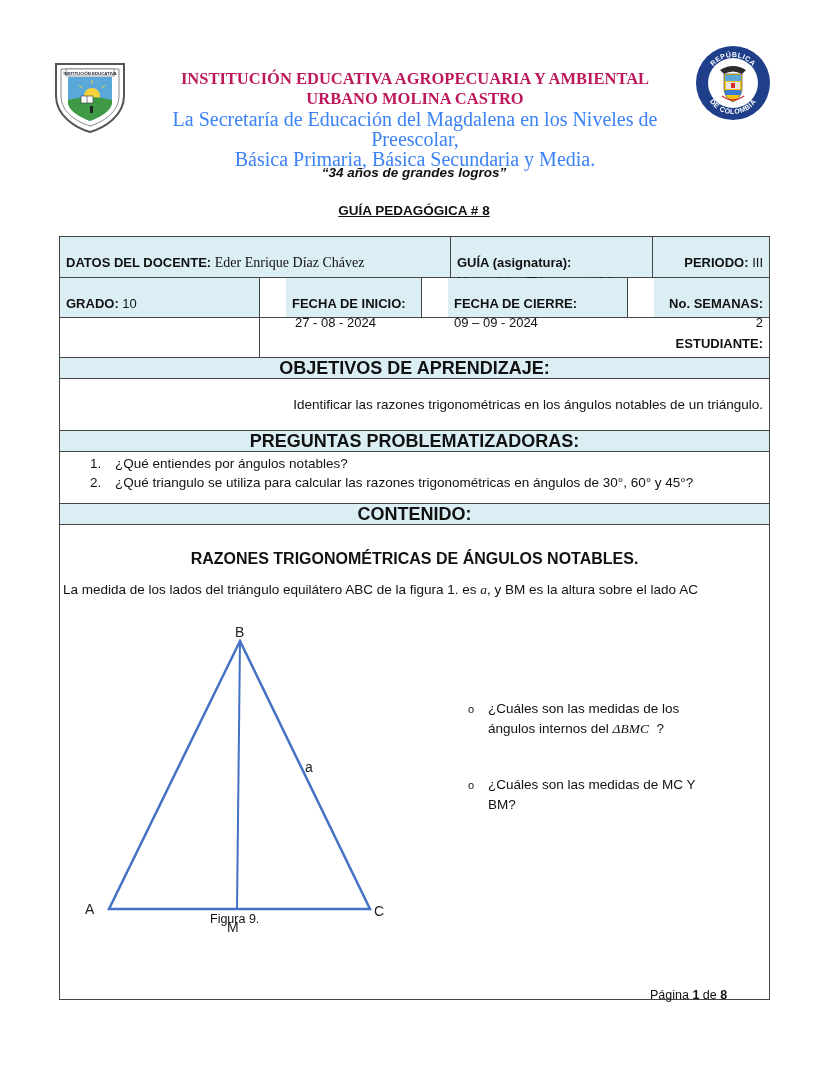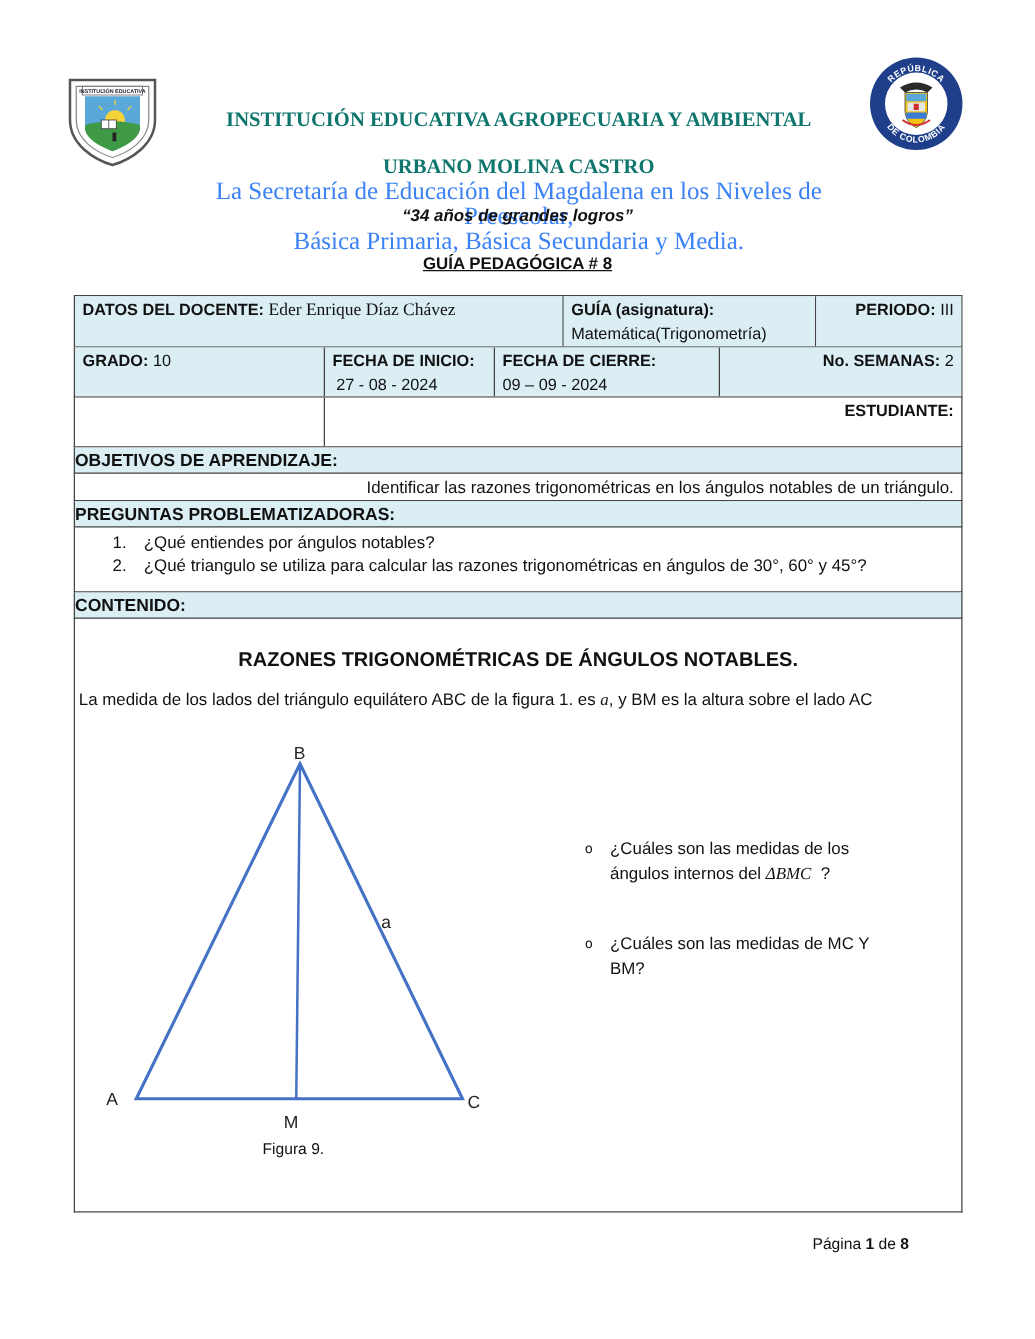--- a/index.html
+++ b/index.html
@@ -3,35 +3,35 @@
   <meta charset="utf-8">
   <style>
     * { box-sizing: border-box; margin: 0; padding: 0; }
     html, body { width: 828px; height: 1071px; background: #ffffff; overflow: hidden; }
     body { position: relative; font-family: "Liberation Sans", sans-serif; color: #111; }
 
     .logo-left { position: absolute; left: 52px; top: 60px; width: 76px; height: 74px; }
     .logo-right { position: absolute; left: 694px; top: 44px; width: 78px; height: 78px; }
 
     .header { position: absolute; left: 150px; top: 69px; width: 530px; text-align: center; }
-    .inst-name { font-family: "Liberation Serif", serif; font-weight: bold; font-size: 16.5px; line-height: 20px; color: #0f766e; margin-top: 17px; }
+    .inst-name { font-family: "Liberation Serif", serif; font-weight: bold; font-size: 16.5px; line-height: 20px; color: #be185d; }
     .inst-sub { font-family: "Liberation Serif", serif; font-size: 20px; line-height: 20px; color: #3b82f6; }
 
     .motto { position: absolute; left: 0; width: 828px; top: 165px; text-align: center; font-style: italic; font-weight: bold; font-size: 13.5px; }
     .guide-title { position: absolute; left: 0; width: 828px; top: 203px; text-align: center; font-weight: bold; font-size: 13.5px; text-decoration: underline; }
 
     .sheet { position: absolute; left: 59px; top: 236px; width: 711px; }
     .row { display: flex; border-left: 1px solid #444; border-right: 1px solid #444; border-bottom: 1px solid #444; }
     .row.first { border-top: 1px solid #444; }
-    .cell { font-size: 13px; line-height: 19px; padding: 1px 6px; border-right: 1px solid #444; }
+    .cell { font-size: 13px; line-height: 19px; padding: 16px 6px; border-right: 1px solid #444; }
     .cell:last-child { border-right: none; text-align: right; }
     .bg { background: #daeef3; }
     .lbl { font-weight: bold; }
     .serif-val { font-family: "Liberation Serif", serif; font-size: 14px; }
-    .section-head { font-weight: bold; font-size: 14px; line-height: 18px; text-align: left; width: 100%; padding: 1px 0; }
+    .section-head { font-weight: bold; font-size: 18px; line-height: 18px; text-align: center; width: 100%; padding: 1px 0; }
 
     .problems { padding: 2px 0 3px 30px; font-size: 13.5px; line-height: 19px; }
     .problems li { list-style: none; display: flex; }
     .problems .num { width: 25px; }
 
     .content-box { position: relative; height: 475px; border-left: 1px solid #444; border-right: 1px solid #444; border-bottom: 1px solid #444; }
     .content-title { position: absolute; left: 0; width: 100%; top: 25px; text-align: center; font-weight: bold; font-size: 16px; }
     .content-intro { position: absolute; left: 3px; top: 57px; font-size: 13.5px; white-space: nowrap; }
     .content-intro i { font-family: "Liberation Serif", serif; }
 
@@ -112,21 +112,21 @@
     <div class="cell bg" style="width:202px;">
       <div class="lbl">GUÍA (asignatura):</div>
       <div>Matemática(Trigonometría)</div>
     </div>
     <div class="cell bg" style="flex:1;">
       <span class="lbl">PERIODO:</span>
       <span>III</span>
     </div>
   </div>
 
-  <div class="row" style="height:40px;">
+  <div class="row" style="height:40px;gap:26px;">
     <div class="cell bg" style="width:200px;">
       <span class="lbl">GRADO:</span>
       <span>10</span>
     </div>
     <div class="cell bg" style="width:136px;">
       <div class="lbl">FECHA DE INICIO:</div>
       <div style="padding-left:3px;">27 - 08 - 2024</div>
     </div>
     <div class="cell bg" style="width:180px;">
       <div class="lbl">FECHA DE CIERRE:</div>

